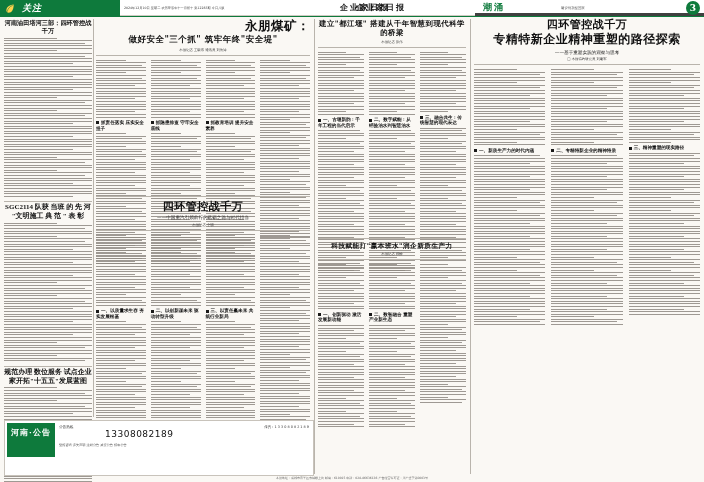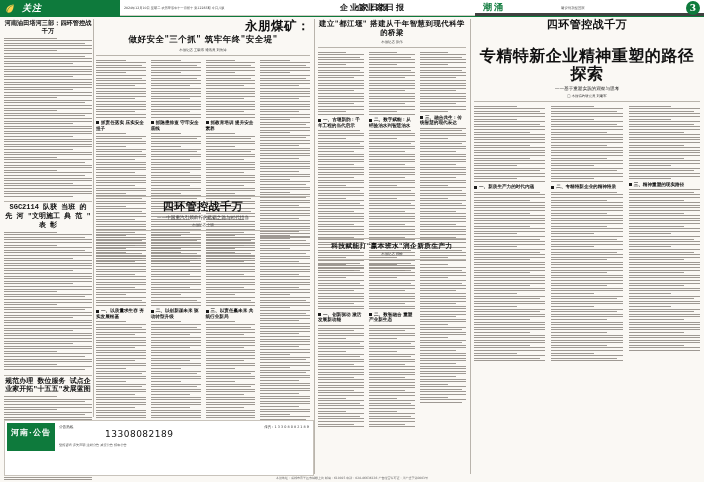--- a/index.html
+++ b/index.html
@@ -71,21 +71,21 @@
     font-size:9px; text-align:center; line-height:14px;
   }
 
   
   #leftcol { left:4px; top:19px; width:88px; height:440px; }
   .lead-title {
     font-family:"DejaVu Serif", serif; font-weight:bold; font-size:6.2px;
     color:#111; line-height:1.25; text-align:center; margin-bottom:3px;
   }
   .mini-title {
-    font-family:Liberation Mono, monospace; font-weight:bold; font-size:7px;
+    font-family:Liberation Serif, serif; font-weight:bold; font-size:7px;
     color:#111; line-height:1.25; text-align:center; margin:4px 0 2px;
   }
 
   
   #c1 { left:96px; top:19px; width:214px; }
   .h1main { font-size:12.5px;text-align:right; }
   .h1sub  { font-size:5px; margin-top:2px; }
 
   
   #c2 { left:96px; top:196px; width:214px; }
@@ -99,21 +99,21 @@
   .h4main { font-size:6.6px; }
 
   
   #c5 { left:474px; top:19px; width:226px; }
   .h5main { font-size:11px; }
   .h5sub { font-size:4.6px; margin-top:3px; }
 
   
   .adstrip { position:absolute; left:4px; top:420px; width:310px; height:56px; background:#fff; border:1px solid #c8c3bb; }
   .ad-badge {
-    position:absolute; left:2px; top:2px; width:48px; height:28px; background:#0e7a3c;
+    position:absolute; left:2px; top:2px; width:48px; height:34px; background:#0e7a3c;
     color:#fff; font-family:"DejaVu Serif", serif; font-weight:bold; font-size:8px;
     text-align:center; line-height:18px; letter-spacing:1px;
   }
   .ad-sub { position:absolute; left:54px; top:4px; font-size:3.6px; color:#333; }
   .ad-phone {
     position:absolute; left:100px; top:8px; font-family:"DejaVu Sans", sans-serif;
     font-weight:normal; font-size:9px; color:#111; letter-spacing:0.5px;
   }
   .ad-note { position:absolute; left:54px; top:22px; font-size:3.2px; color:#555; }
   .ad-cols { position:absolute; left:3px; top:26px; width:304px; height:27px; }
@@ -1442,21 +1442,21 @@
           <div class="ln s1"></div>
           <div class="ln s4"></div>
           <div class="ln s1"></div>
           <div class="ln s2"></div>
         </div>
     </div>
   </div>
 
   <div class="col" id="c5">
     <div class="hdl h5main">四环管控战千万</div>
-    <div class="hdl" style="font-size:16px;margin-top:16px;">专精特新企业精神重塑的路径探索</div>
+    <div class="hdl" style="font-size:12px;margin-top:2px;">专精特新企业精神重塑的路径探索</div>
     <div class="subhdl h5sub">——基于重塑实践的观察与思考</div>
     <div class="byline" style="margin-top:2px;">□ 本报特约研究员 刘建军</div>
     <div class="rule-h" style="position:relative;width:226px;margin:3px 0 4px;"></div>
     <div style="display:flex;gap:6px;">
       <div class="body" style="flex:1">
           <div class="ln s4"></div>
           <div class="ln s1"></div>
           <div class="ln s2"></div>
           <div class="ln s1"></div>
           <div class="ln s1"></div>

